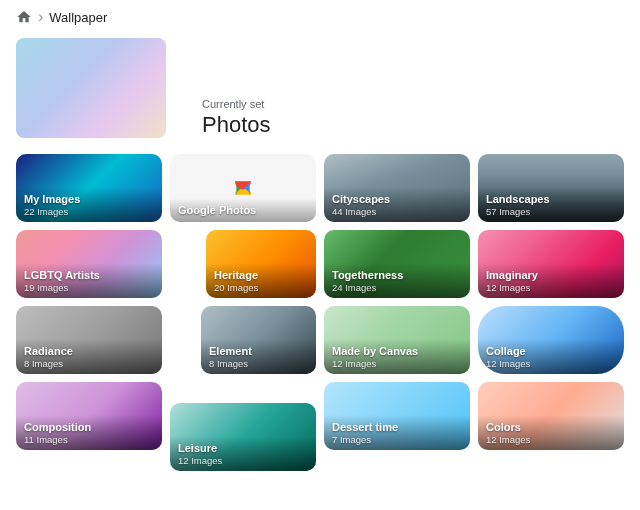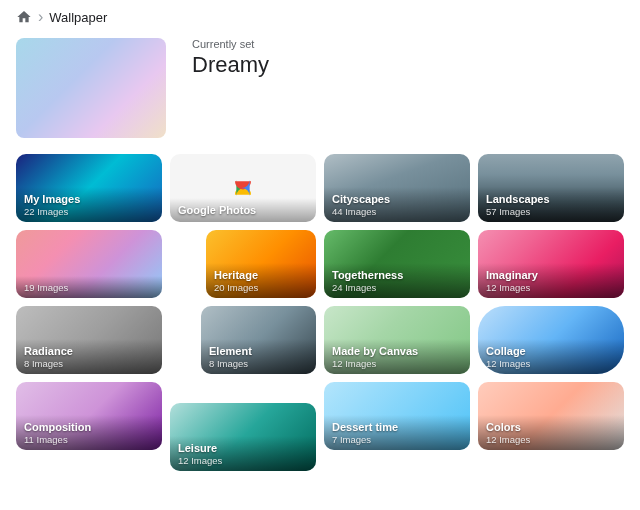--- a/index.html
+++ b/index.html
@@ -27,23 +27,23 @@
     .breadcrumb-sep {
       color: #9aa0a6;
       font-size: 16px;
     }
     .breadcrumb-current {
       color: #202124;
       font-weight: 500;
     }
     .hero-section {
       display: flex;
-      align-items: flex-start;
+      align-items: flex-end;
       padding: 4px 16px 12px 16px;
-      gap: 26px;
+      gap: 36px;
     }
     .hero-thumb {
       width: 150px;
       height: 100px;
       border-radius: 8px;
       overflow: hidden;
       flex-shrink: 0;
       background: linear-gradient(135deg, #a8d8ea 0%, #b8c8f0 40%, #e8c8f0 70%, #f0e0c8 100%);
     }
     .hero-info {
@@ -137,21 +137,21 @@
       </svg>
   </span>
   <span class="breadcrumb-sep">›</span>
   <span class="breadcrumb-current">Wallpaper</span>
 </div>
 
 <div class="hero-section">
   <div class="hero-thumb"></div>
   <div class="hero-info">
     <span class="hero-label">Currently set</span>
-    <span class="hero-title">Dreamy</span>
+    <span class="hero-title">Photos</span>
   </div>
 </div>
 
 <div class="grid-container">
   <div class="grid" id="wallpaper-grid">
   <div class="grid-item bg-my-images">
       <div class="grid-item-overlay">
         <div class="grid-item-title">My Images</div>
         <div class="grid-item-count">22 Images</div>
       </div>
@@ -177,20 +177,21 @@
       </div>
       </div>
       <div class="grid-item bg-landscapes">
       <div class="grid-item-overlay">
         <div class="grid-item-title">Landscapes</div>
         <div class="grid-item-count">57 Images</div>
       </div>
       </div>
       <div class="grid-item bg-lgbtq">
       <div class="grid-item-overlay">
+        <div class="grid-item-title">LGBTQ Artists</div>
         <div class="grid-item-count">19 Images</div>
       </div>
       </div>
       <div class="grid-item bg-heritage">
       <div class="grid-item-overlay">
         <div class="grid-item-title">Heritage</div>
         <div class="grid-item-count">20 Images</div>
       </div>
       </div>
       <div class="grid-item bg-togetherness">

